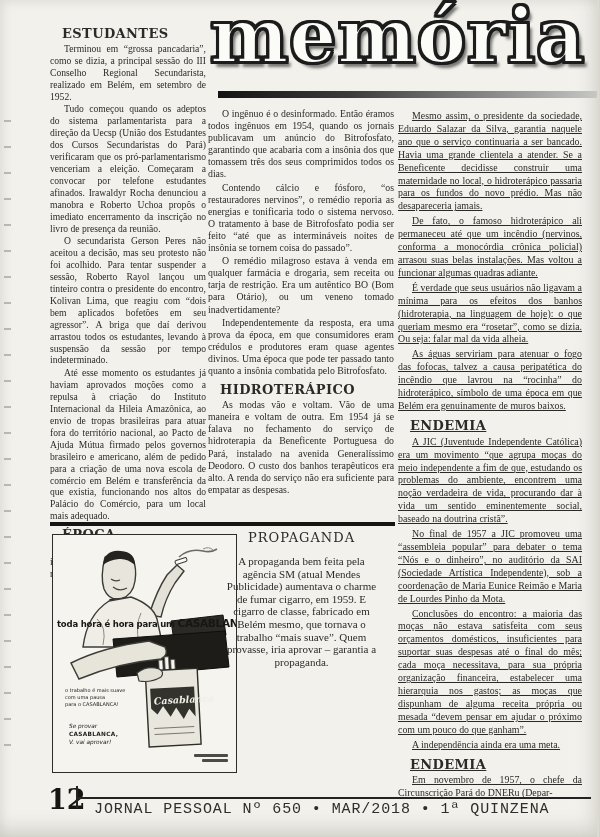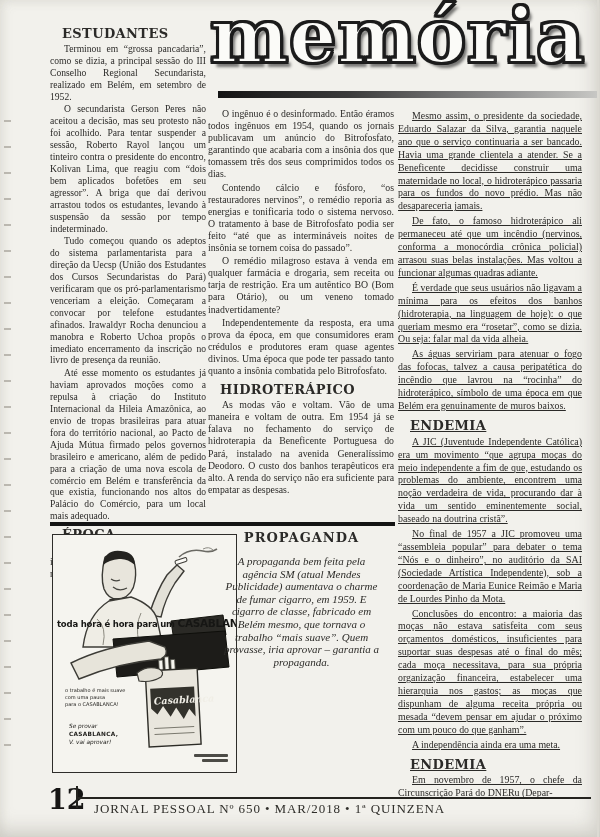--- a/index.html
+++ b/index.html
@@ -87,61 +87,61 @@
   .ad-credit { position:absolute; right:8px; bottom:8px; width:34px; }
   .ad-credit i { display:block; height:3px; background:#4c4b46; margin-bottom:2px; border-radius:1px; }
   .ad-credit i:last-child { width:26px; margin-left:8px; }
 
   
   .propaganda {
     position:absolute; left:208px; top:530px; width:187px; text-align:center;
   }
   .prop-heading {
     font-family:"DejaVu Serif", serif;
-    font-size:13px; font-weight:bold; letter-spacing:1px;
+    font-size:13px; font-weight:normal; letter-spacing:1px;
   }
   .prop-title {
     font-family:"Liberation Serif", serif;
     font-size:25px; line-height:29px; margin-top:5px; color:#232220;
   }
   .prop-caption {
     margin:10px auto 0; width:162px;
-    font-style:italic; font-size:11px; line-height:12.6px; color:#2d2c29;
+    font-size:11px; line-height:12.6px; color:#2d2c29;
   }
 
   
   .footer-num {
     position:absolute; left:48px; top:784px;
     font-family:"DejaVu Serif", serif; font-weight:bold; font-size:27px; color:#161514;
   }
   .footer-tick { position:absolute; left:76px; top:786px; width:1.5px; height:22px; background:#24231f; }
   .footer-rule { position:absolute; left:77px; top:797px; width:514px; height:1.8px; background:#24231f; }
   .footer-text {
     position:absolute; left:94px; top:801px;
-    font-size:13px; letter-spacing:.9px; color:#2f2e2a;
-    font-family:Liberation Serif, serif;
+    font-size:15px; letter-spacing:.9px; color:#2f2e2a;
+    font-family:Liberation Mono, monospace;
   }
 </style>
 </head>
 <body>
 
 <div class="scan-vignette"></div>
 <div class="binding-marks"></div>
 <div class="right-edge-line"></div>
 
 <div class="masthead">
   <div class="masthead-word">memória</div>
 </div>
 <div class="masthead-bar"></div>
 
 <div class="col col-1">
   <div class="sec-heading">ESTUDANTES</div>
   <p>Terminou em “grossa pancadaria”, como se dizia, a principal sessão do III Conselho Regional Secundarista, realizado em Belém, em setembro de 1952.</p>
+  <p>Tudo começou quando os adeptos do sistema parlamentarista para a direção da Uecsp (União dos Estudantes dos Cursos Secundaristas do Pará) verificaram que os pró-parlamentarismo venceriam a eleição. Começaram a convocar por telefone estudantes afinados. Irawaldyr Rocha denunciou a manobra e Roberto Uchoa propôs o imediato encerramento da inscrição no livro de presença da reunião.</p>
   <p>O secundarista Gerson Peres não aceitou a decisão, mas seu protesto não foi acolhido. Para tentar suspender a sessão, Roberto Rayol lançou um tinteiro contra o presidente do encontro, Kolivan Lima, que reagiu com “dois bem aplicados bofetões em seu agressor”. A briga que daí derivou arrastou todos os estudantes, levando à suspensão da sessão por tempo indeterminado.</p>
-  <p>Tudo começou quando os adeptos do sistema parlamentarista para a direção da Uecsp (União dos Estudantes dos Cursos Secundaristas do Pará) verificaram que os pró-parlamentarismo venceriam a eleição. Começaram a convocar por telefone estudantes afinados. Irawaldyr Rocha denunciou a manobra e Roberto Uchoa propôs o imediato encerramento da inscrição no livro de presença da reunião.</p>
   <p>Até esse momento os estudantes já haviam aprovados moções como a repulsa à criação do Instituto Internacional da Hileia Amazônica, ao envio de tropas brasileiras para atuar fora do território nacional, ao Pacto de Ajuda Mútua firmado pelos governos brasileiro e americano, além de pedido para a criação de uma nova escola de comércio em Belém e transferência da que existia, funcionando nos altos do Palácio do Comércio, para um local mais adequado.</p>
   <div class="sec-heading">ÉPOCA</div>
   <p>A ingenuidade é prova de insensibilidade, disse Bertolt Brecht num poema.</p>
 </div>
 
 <div class="col col-2">
   <p>O ingênuo é o desinformado. Então éramos todos ingênuos em 1954, quando os jornais publicavam um anúncio do Bitrofosfato, garantindo que acabaria com a insônia dos que tomassem três dos seus comprimidos todos os dias.</p>
   <p>Contendo cálcio e fósforo, “os restauradores nervinos”, o remédio reporia as energias e tonificaria todo o sistema nervoso. O tratamento à base de Bitrofosfato podia ser feito “até que as intermináveis noites de insônia se tornem coisa do passado”.</p>
   <p>O remédio milagroso estava à venda em qualquer farmácia e drogaria, sem receita ou tarja de restrição. Era um autêntico BO (Bom para Otário), ou um veneno tomado inadvertidamente?</p>
   <p>Independentemente da resposta, era uma prova da época, em que consumidores eram crédulos e produtores eram quase agentes divinos. Uma época que pode ter passado tanto quanto a insônia combatida pelo Bitrofosfato.</p>

